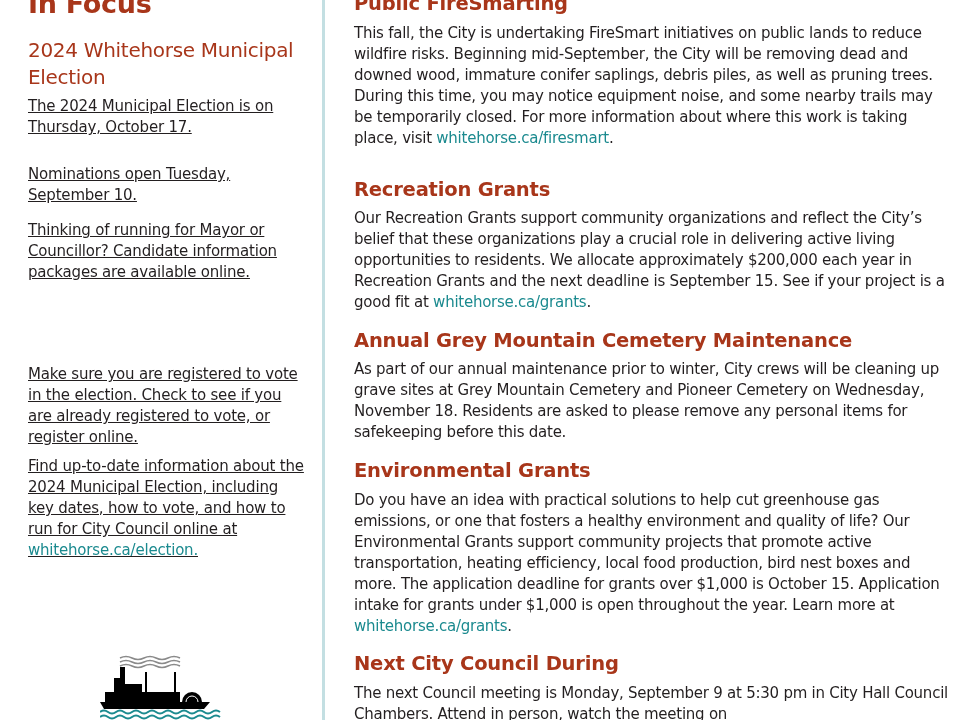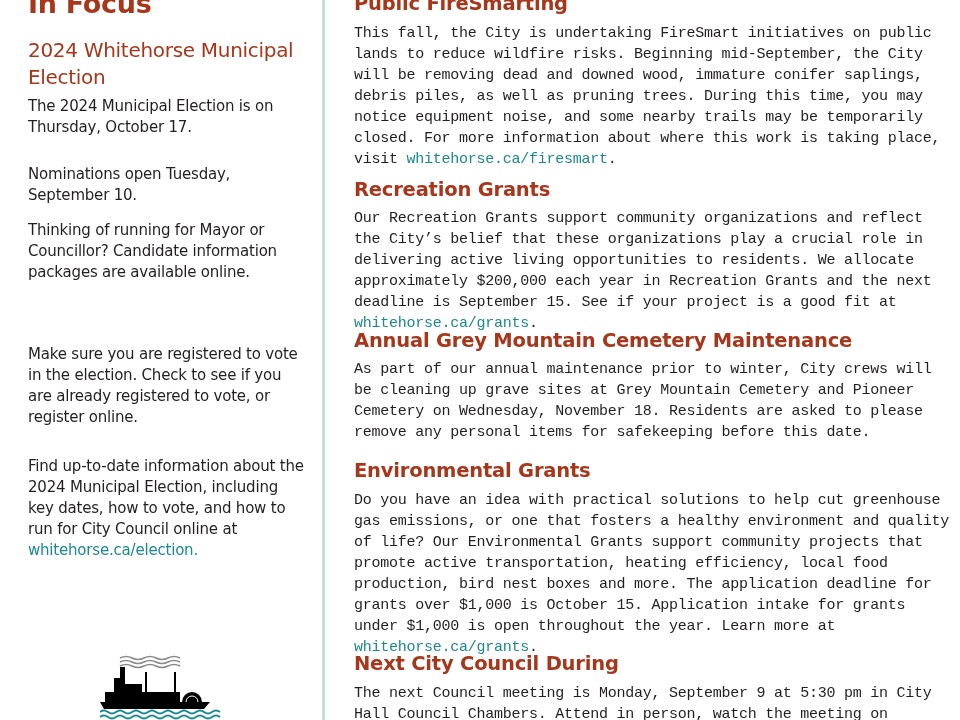--- a/index.html
+++ b/index.html
@@ -1,36 +1,36 @@
 <!DOCTYPE html>
 <html><head>
 <meta charset="utf-8">
 <style>
   html, body { margin:0; padding:0; }
   body { width:960px; height:720px; overflow:hidden; background:#ffffff; position:relative;
          font-family:"DejaVu Sans", sans-serif; color:#231f20; }
   .divider { position:absolute; left:322px; top:0; width:3px; height:720px; background:#c3dfe2; }
   .title { position:absolute; left:28px; top:-12px; font-size:27px; font-weight:bold; color:#a8361a; margin:0; letter-spacing:-0.3px; }
   .subhead { position:absolute; left:28px; top:37px; font-size:20px; font-weight:normal; color:#a8361a; line-height:27px; margin:0; width:290px; letter-spacing:-0.3px; }
-  .lp { position:absolute; left:28px; font-size:15px; line-height:21px; margin:0; width:280px; letter-spacing:-0.2px; }
+  .lp { position:absolute; left:28px; font-size:15px; line-height:21px; margin:0; width:280px; letter-spacing:-0.2px;text-decoration:underline; }
   .link { color:#1b8a8f; }
   .rh { position:absolute; left:354px; font-size:19.5px; font-weight:bold; color:#a8361a; margin:0; letter-spacing:-0.2px; white-space:nowrap; }
-  .rp { position:absolute; left:354px; font-size:15px; line-height:21px; margin:0; width:600px; letter-spacing:-0.25px;font-family:Liberation Mono, monospace; }
+  .rp { position:absolute; left:354px; font-size:15px; line-height:21px; margin:0; width:600px; letter-spacing:-0.25px; }
   .logo { position:absolute; left:100px; top:650px; width:122px; height:70px; }
 </style>
 </head>
 <body>
 
 <h1 class="title">In Focus</h1>
 <h2 class="subhead">2024 Whitehorse Municipal Election</h2>
 
 <p class="lp" style="top:96px">The 2024 Municipal Election is on Thursday, October 17.</p>
 <p class="lp" style="top:164px">Nominations open Tuesday, September 10.</p>
 <p class="lp" style="top:220px">Thinking of running for Mayor or Councillor? Candidate information packages are available online.</p>
-<p class="lp" style="top:344px">Make sure you are registered to vote in the election. Check to see if you are already registered to vote, or register online.</p>
+<p class="lp" style="top:364px">Make sure you are registered to vote in the election. Check to see if you are already registered to vote, or register online.</p>
 <p class="lp" style="top:456px"><span>Find up-to-date information about the 2024 Municipal Election, including key dates, how to vote, and how to run for City Council online at</span> <a class="link">whitehorse.ca/election.</a></p>
 
 <div class="divider"></div>
 
 <svg class="logo" viewBox="0 0 122 70">
   <path d="M20 8 q6 -3 12 0 t12 0 t12 0 t12 0 t12 0" stroke="#8a8a8a" stroke-width="1.5" fill="none"></path>
   <path d="M20 12 q6 -3 12 0 t12 0 t12 0 t12 0 t12 0" stroke="#8a8a8a" stroke-width="1.5" fill="none"></path>
   <path d="M20 16 q6 -3 12 0 t12 0 t12 0 t12 0 t12 0" stroke="#8a8a8a" stroke-width="1.5" fill="none"></path>
   <rect x="20" y="17" width="5" height="20" fill="#000"></rect>
   <rect x="14" y="28" width="10" height="9" fill="#000"></rect>

